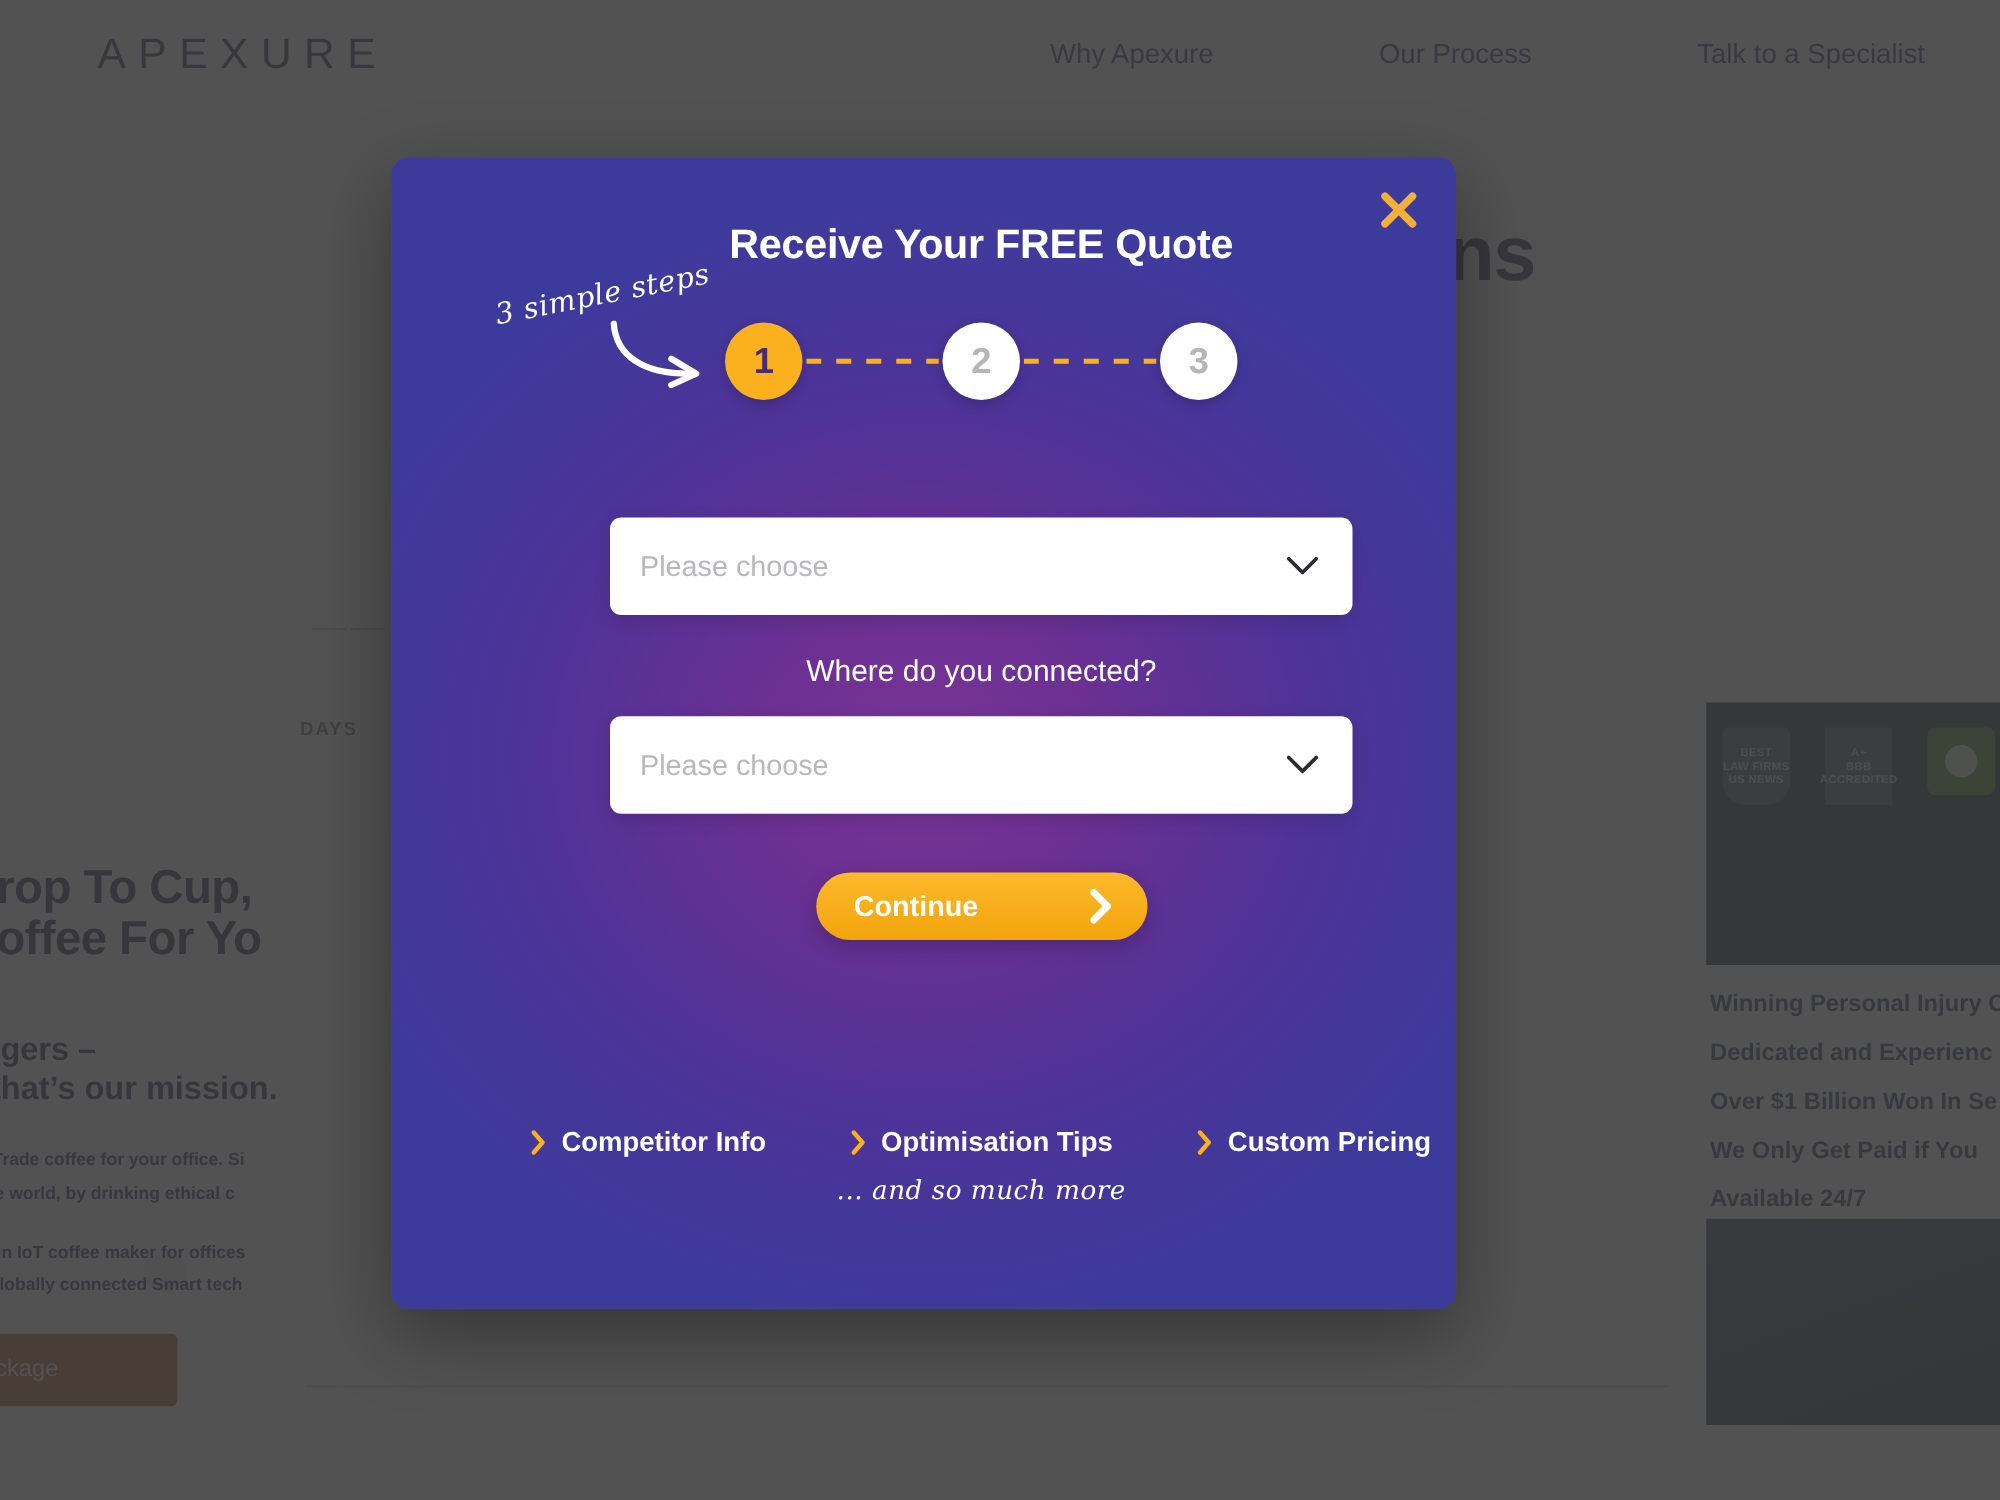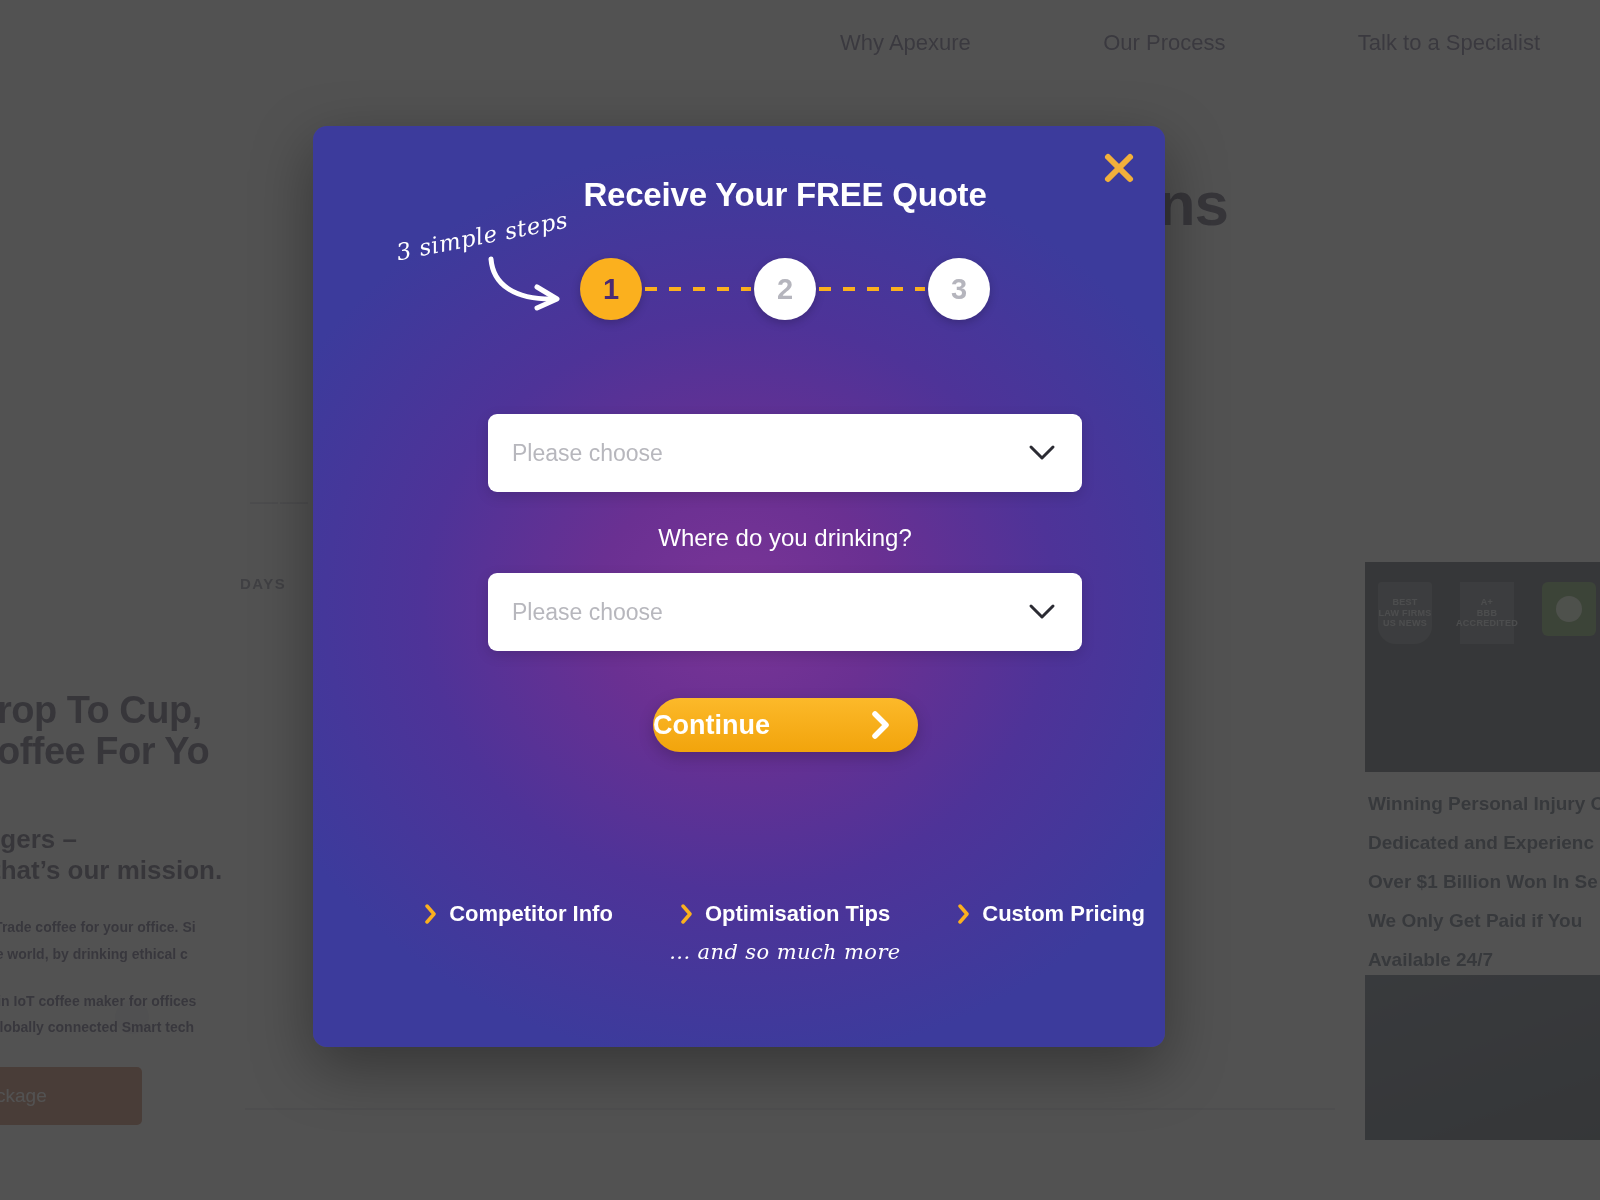--- a/index.html
+++ b/index.html
@@ -391,22 +391,23 @@
     width: 265px;
     height: 54px;
     border-radius: 27px;
     background: linear-gradient(180deg, #fcb92a 0%, #f2a40c 100%);
     display: flex;
     align-items: center;
     cursor: pointer;
     box-shadow: 0 5px 16px rgba(0,0,0,0.2);
   }
   #continue-btn .label {
+    margin-left: 30px;
     color: #ffffff;
-    font-size: 27px;
+    font-size: 23px;
     font-weight: bold;
     flex: 1;
   }
   #continue-btn .arrow {
     margin-right: 26px;
     display: flex;
     align-items: center;
   }
 
   #included-title {
@@ -455,20 +456,21 @@
 </style>
 </head>
 <body>
 
 <div id="stage">
 
   <div id="bg-page">
 
     <div id="bg-header"></div>
 
+    <div id="bg-logo">APEXURE</div>
 
     <div id="bg-nav">
       <div class="navitem">Why Apexure</div>
       <div class="navitem">Our Process</div>
       <div class="navitem">Talk to a Specialist</div>
     </div>
 
     <div id="bg-hero">
       <span style="display:inline-block;width:420px;text-align:left;margin-left:-430px;">Effectiv</span>
       <span style="display:inline-block;width:420px;text-align:right;margin-right:-430px;">ersions</span>
@@ -569,21 +571,21 @@
 
     <div class="select-box" id="select-goals">
       <span class="ph">Please choose</span>
       <span class="chev">
         <svg width="28" height="18" viewBox="0 0 28 18" aria-hidden="true">
           <path d="M3 3 L14 14 L25 3" stroke="#2b2b33" stroke-width="3" fill="none" stroke-linecap="round" stroke-linejoin="round"></path>
         </svg>
       </span>
     </div>
 
-    <div class="field-label" id="label-advertise">Where do you drinking?</div>
+    <div class="field-label" id="label-advertise">Where do you connected?</div>
     <div class="select-box" id="select-advertise">
       <span class="ph">Please choose</span>
       <span class="chev">
         <svg width="28" height="18" viewBox="0 0 28 18" aria-hidden="true">
           <path d="M3 3 L14 14 L25 3" stroke="#2b2b33" stroke-width="3" fill="none" stroke-linecap="round" stroke-linejoin="round"></path>
         </svg>
       </span>
     </div>
 
     <div id="continue-btn">

